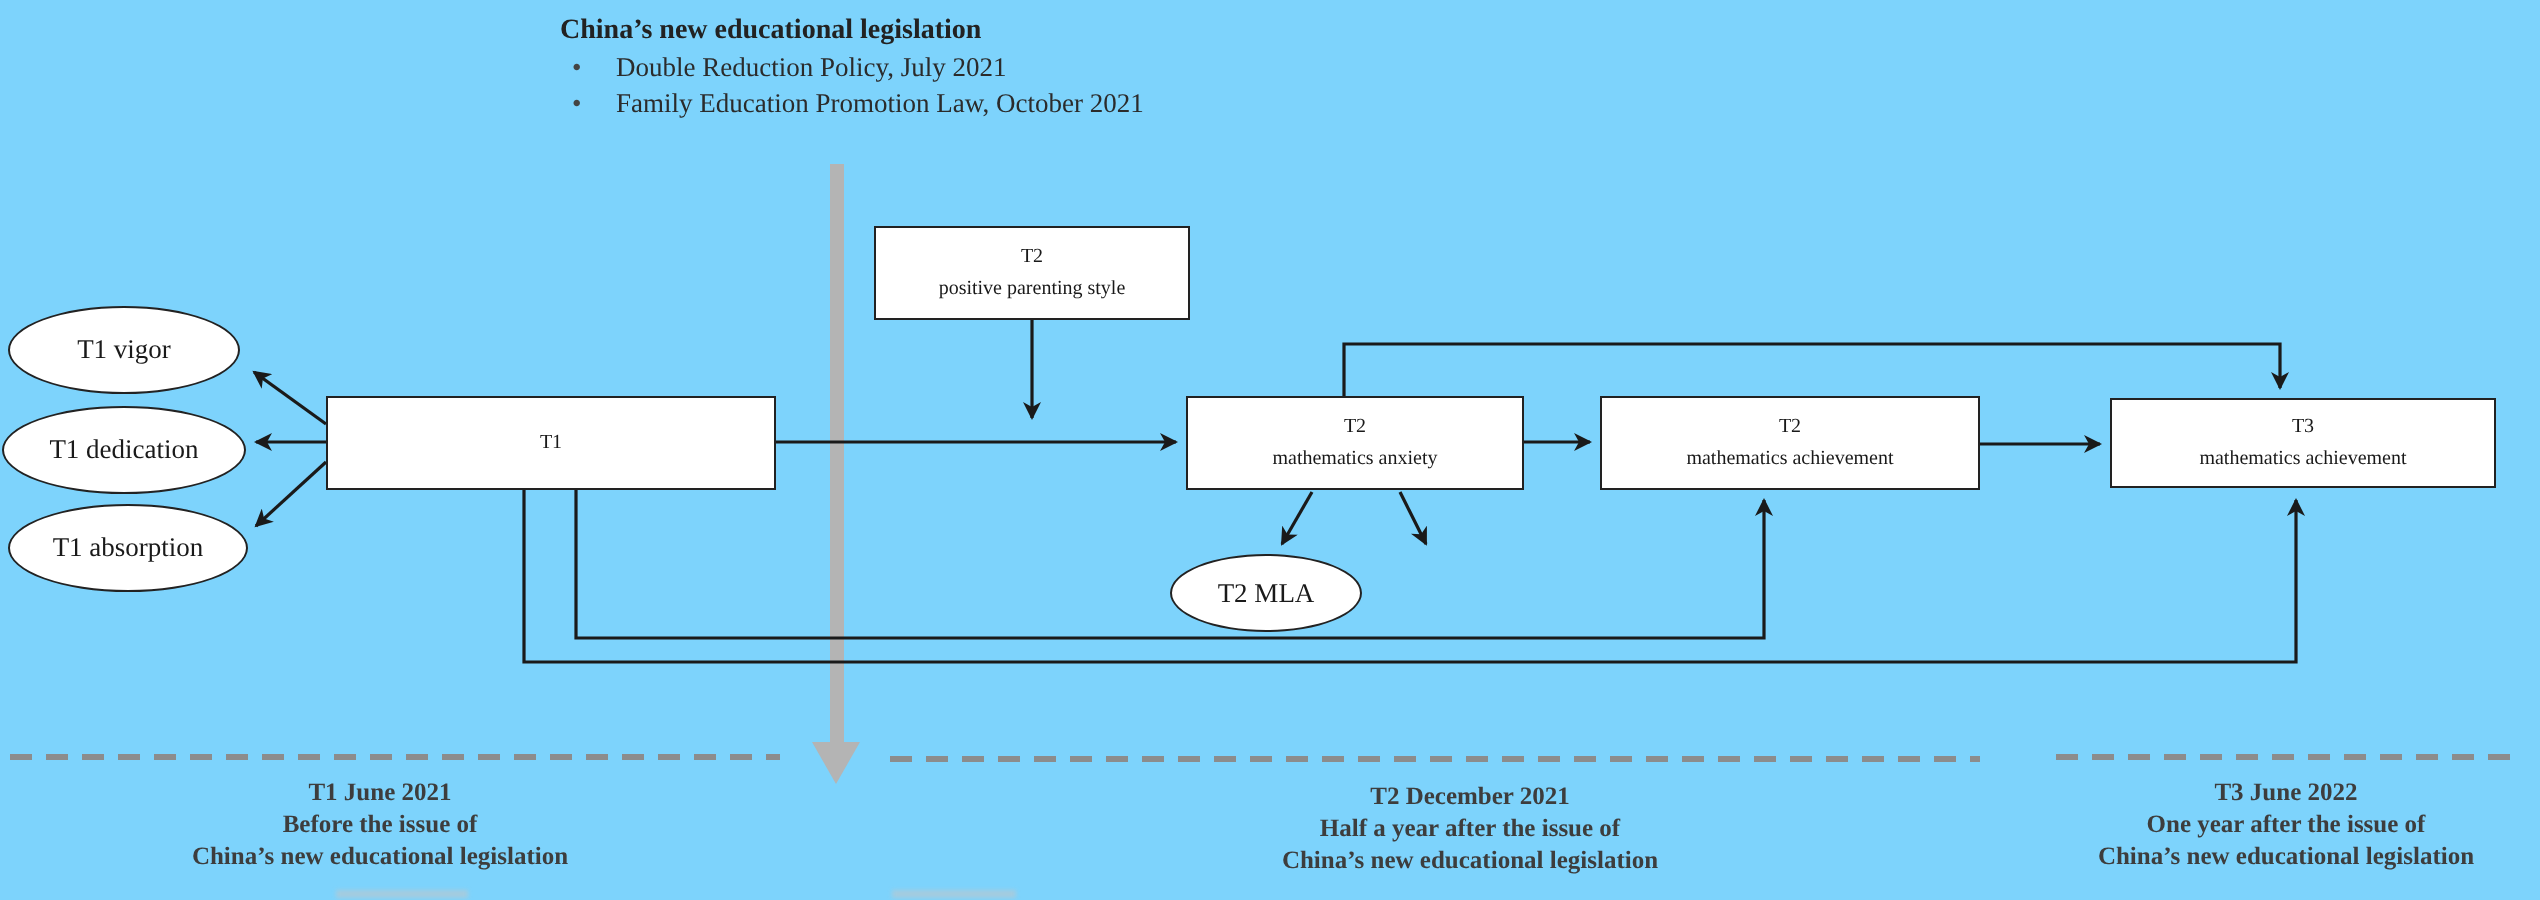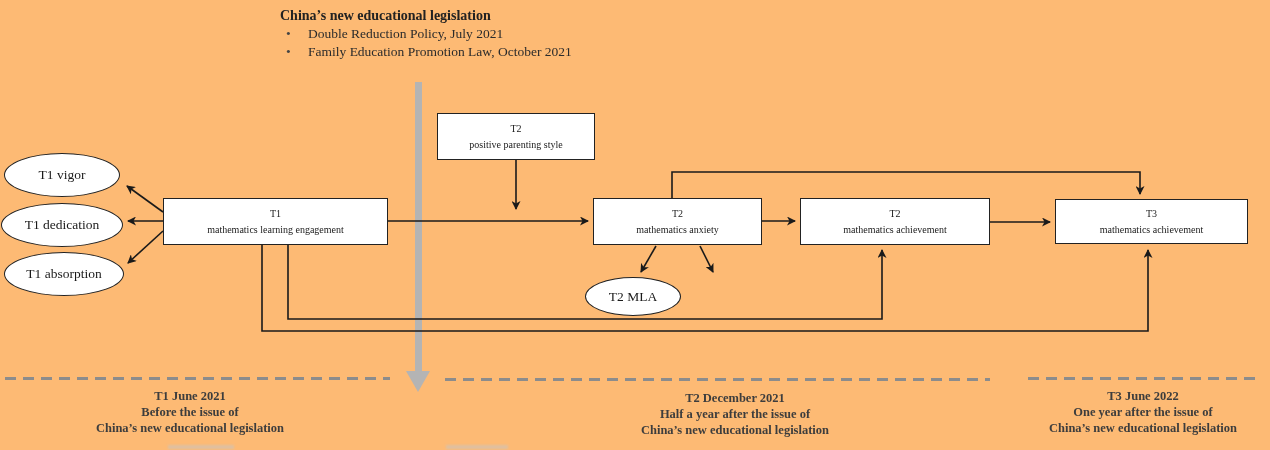--- a/index.html
+++ b/index.html
@@ -1,17 +1,17 @@
 <!DOCTYPE html>
 <html><head>
 <meta charset="utf-8">
 <style>
   html,body{margin:0;padding:0;background:#ffffff;}
   #canvas{
-    position:relative;width:1270px;height:450px;background:#fdba74;
+    position:relative;width:1270px;height:450px;background:#7dd3fc;
     font-family:"Liberation Serif","DejaVu Serif",serif;color:#1a1a1a;overflow:hidden;
   }
   .abs{position:absolute;}
   
   #header{left:280px;top:8px;width:440px;}
   #header .title{font-weight:bold;font-size:14px;color:#222;}
   .bullet-row{display:flex;font-size:13.5px;color:#2b2b2b;margin-top:2px;}
   .bullet-row .dot{width:14px;margin-left:6px;color:#444;}
   .bullet-row .txt{margin-left:8px;}
   
@@ -81,21 +81,20 @@
   </div>
   <div class="abs oval" style="left:1px;top:203px;width:122px;height:44px;">
     <span>T1 dedication</span>
   </div>
   <div class="abs oval" style="left:4px;top:252px;width:120px;height:44px;">
     <span>T1 absorption</span>
   </div>
 
   <div class="abs node" style="left:163px;top:198px;width:225px;height:47px;">
     <span>T1</span>
-    <span>mathematics learning engagement</span>
   </div>
   <div class="abs node" style="left:437px;top:113px;width:158px;height:47px;">
     <span>T2</span>
     <span>positive parenting style</span>
   </div>
   <div class="abs node" style="left:593px;top:198px;width:169px;height:47px;">
     <span>T2</span>
     <span>mathematics anxiety</span>
   </div>
   <div class="abs node" style="left:800px;top:198px;width:190px;height:47px;">

